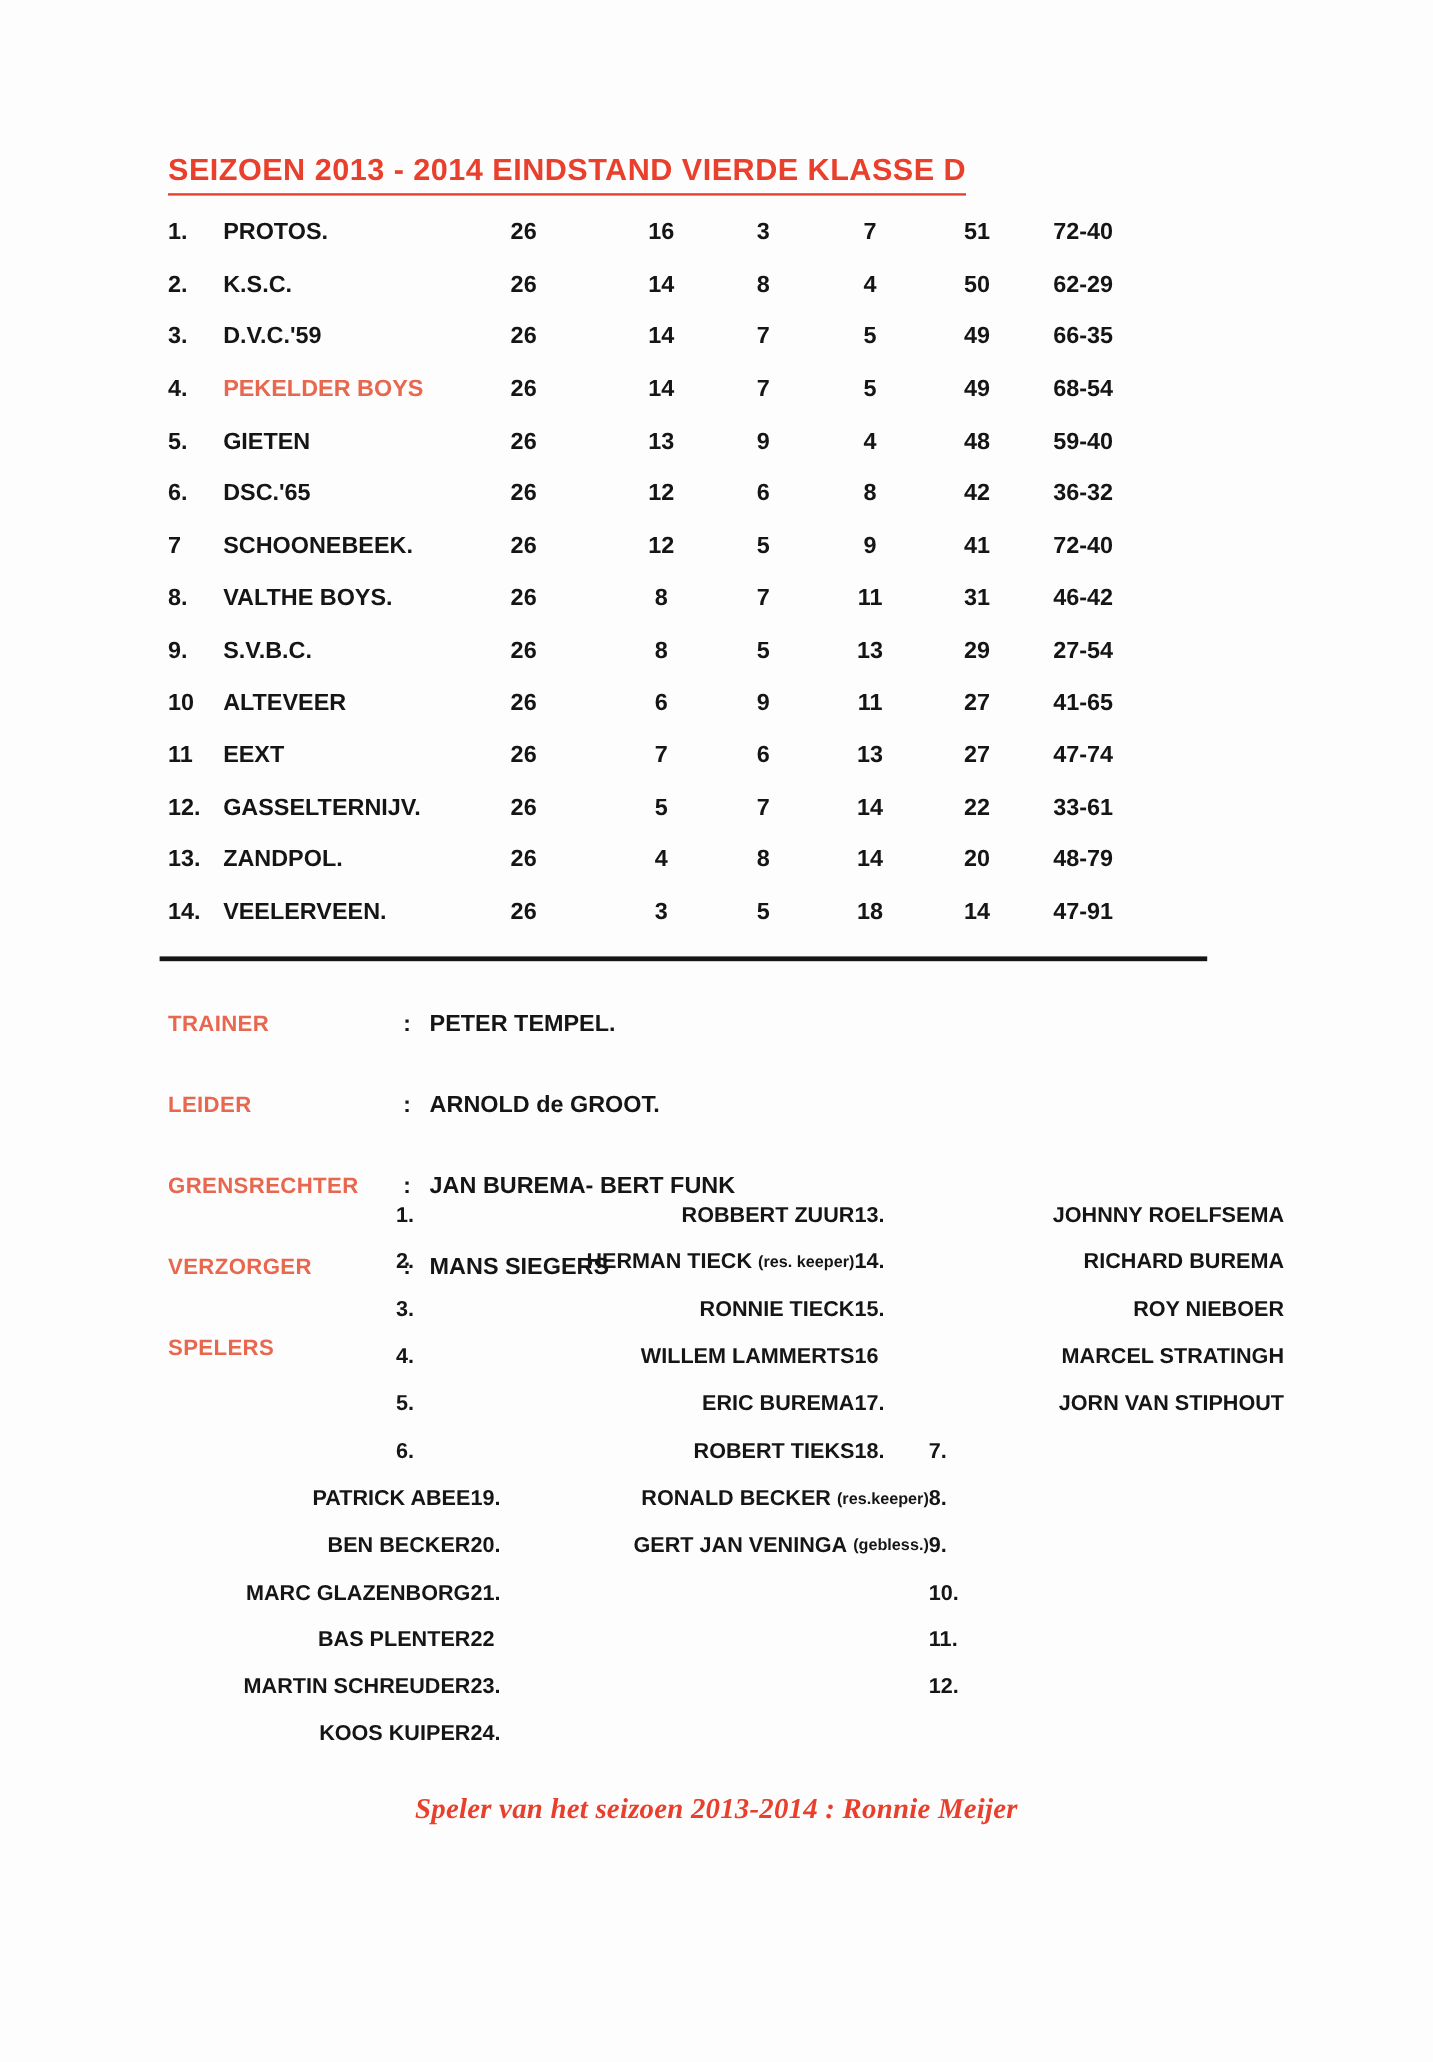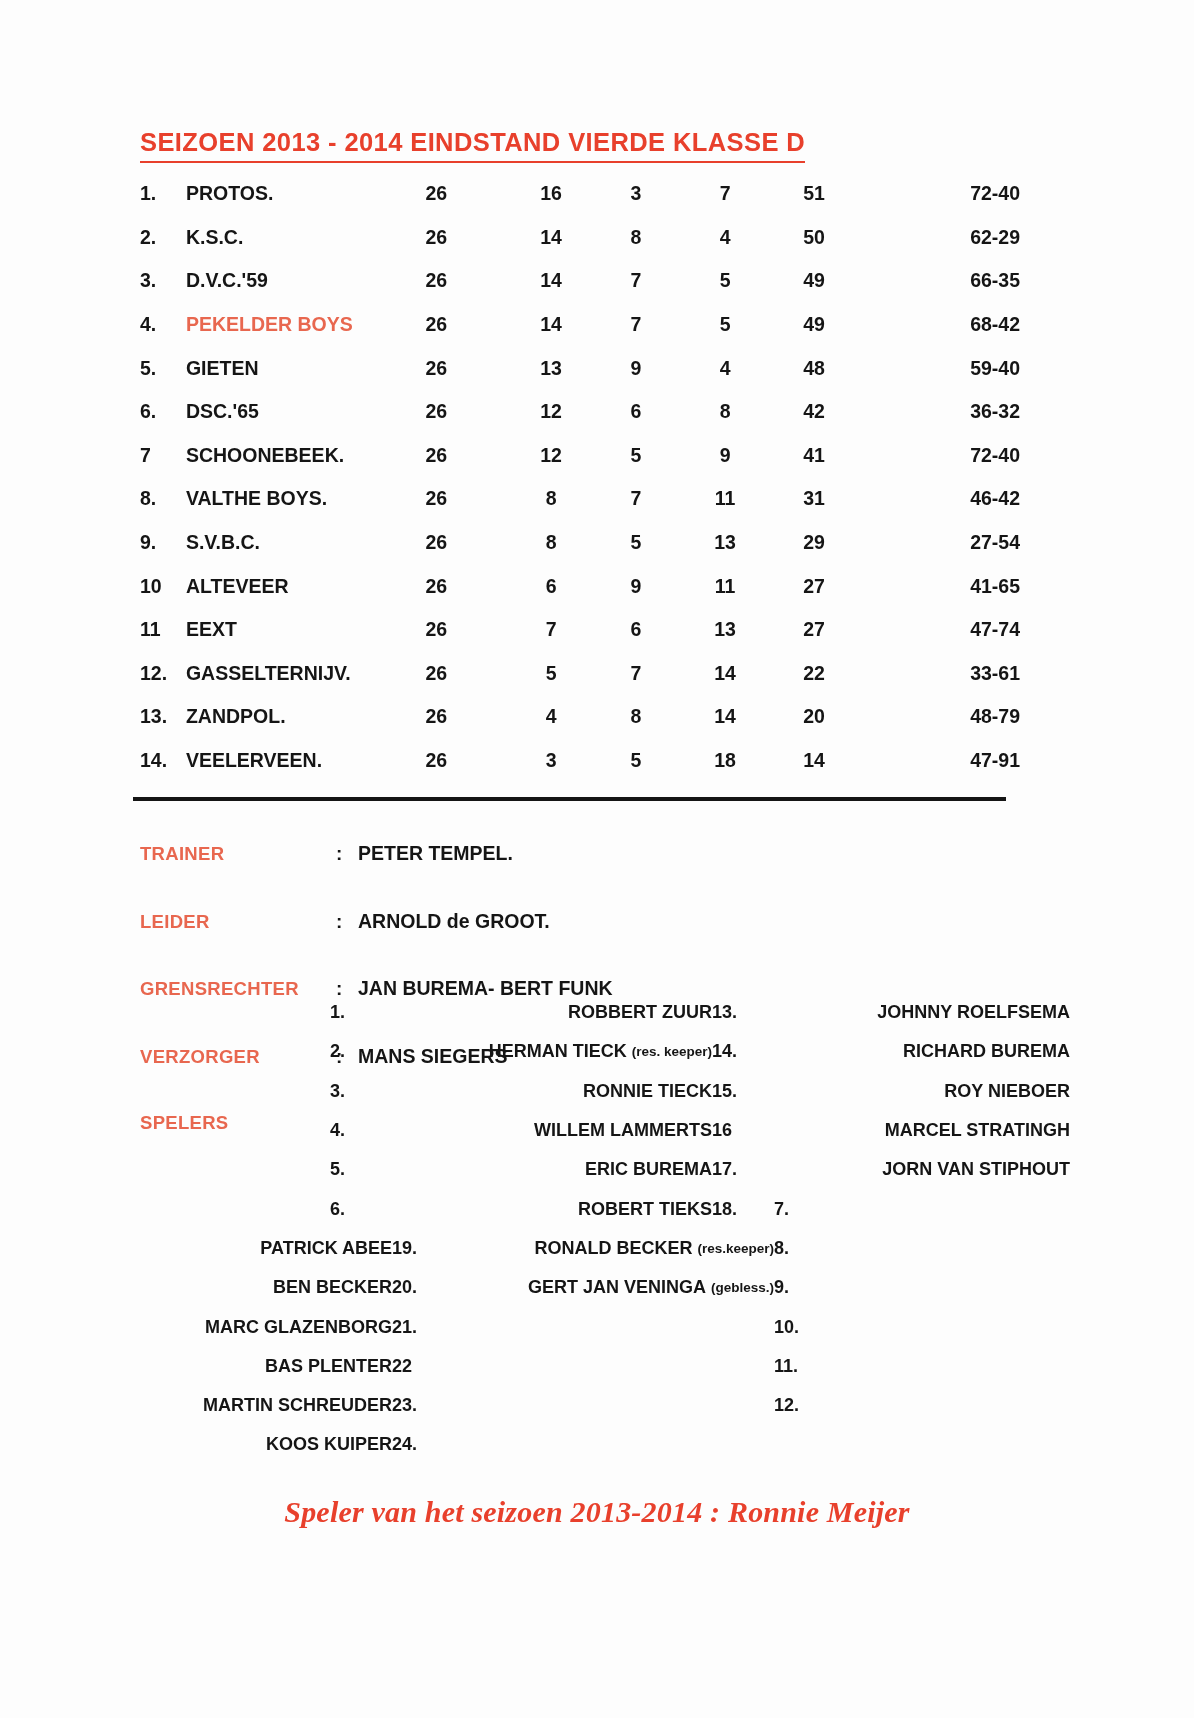--- a/index.html
+++ b/index.html
@@ -57,21 +57,21 @@
     vertical-align: middle;
     white-space: nowrap;
   }
   .col-rank   { width: 38px;  text-align: left; }
   .col-team   { width: 200px; text-align: left; padding-left: 2px !important; }
   .col-played { width: 70px;  text-align: left; padding-left: 8px !important; }
   .col-won    { width: 75px;  text-align: center; }
   .col-drawn  { width: 72px;  text-align: center; }
   .col-lost   { width: 82px;  text-align: center; }
   .col-points { width: 72px;  text-align: center; }
-  .col-goals  { width: 120px; text-align: right; padding-left: 22px !important; }
+  .col-goals  { width: 120px; text-align: left; padding-left: 22px !important; }
 
   tr.highlight .col-team { color: #e8674f; }
 
   
   .separator {
     position: absolute;
     left: 133px;
     top: 797px;
     width: 873px;
     height: 0;
@@ -145,21 +145,21 @@
   
   .footer {
     position: absolute;
     left: 0;
     top: 1495px;
     width: 100%;
     text-align: center;
   }
   .footer-text {
     font-family: "Liberation Serif", serif;
-    font-size: 30px;
+    font-size: 24px;
     font-weight: bold;
     font-style: italic;
     color: #e8402c;
     letter-spacing: 0.2px;
   }
 </style>
 </head>
 <body>
 
 <div class="page">
@@ -201,21 +201,21 @@
           <td class="col-goals">66-35</td>
         </tr>
         <tr class="highlight">
           <td class="col-rank">4.</td>
           <td class="col-team">PEKELDER BOYS</td>
           <td class="col-played">26</td>
           <td class="col-won">14</td>
           <td class="col-drawn">7</td>
           <td class="col-lost">5</td>
           <td class="col-points">49</td>
-          <td class="col-goals">68-42</td>
+          <td class="col-goals">68-54</td>
         </tr>
         <tr>
           <td class="col-rank">5.</td>
           <td class="col-team">GIETEN</td>
           <td class="col-played">26</td>
           <td class="col-won">13</td>
           <td class="col-drawn">9</td>
           <td class="col-lost">4</td>
           <td class="col-points">48</td>
           <td class="col-goals">59-40</td>

